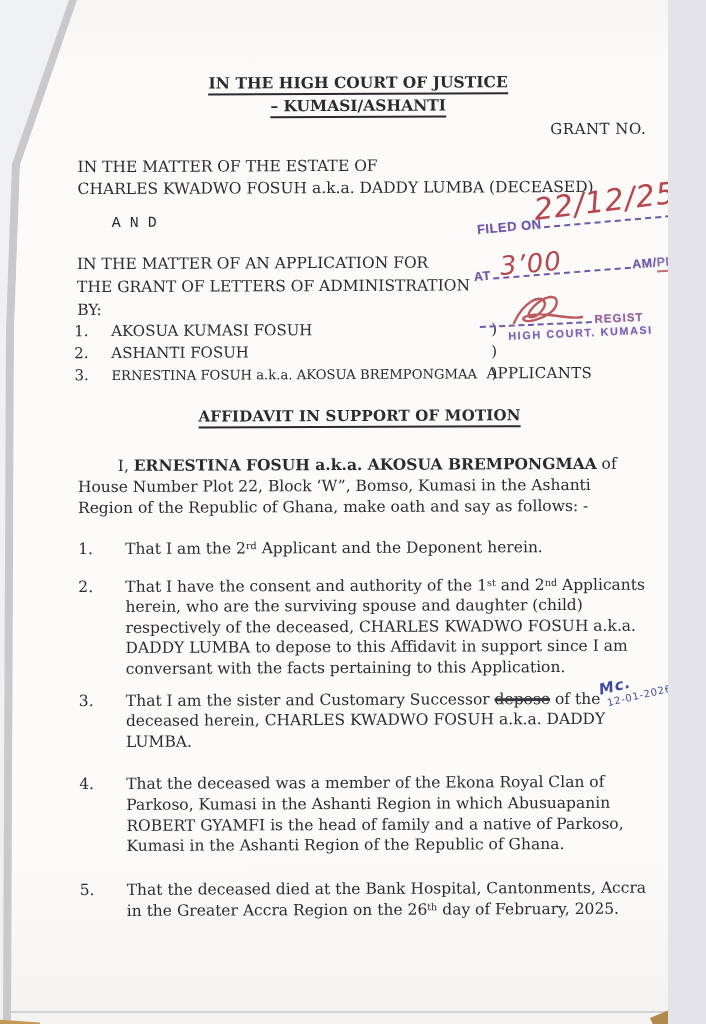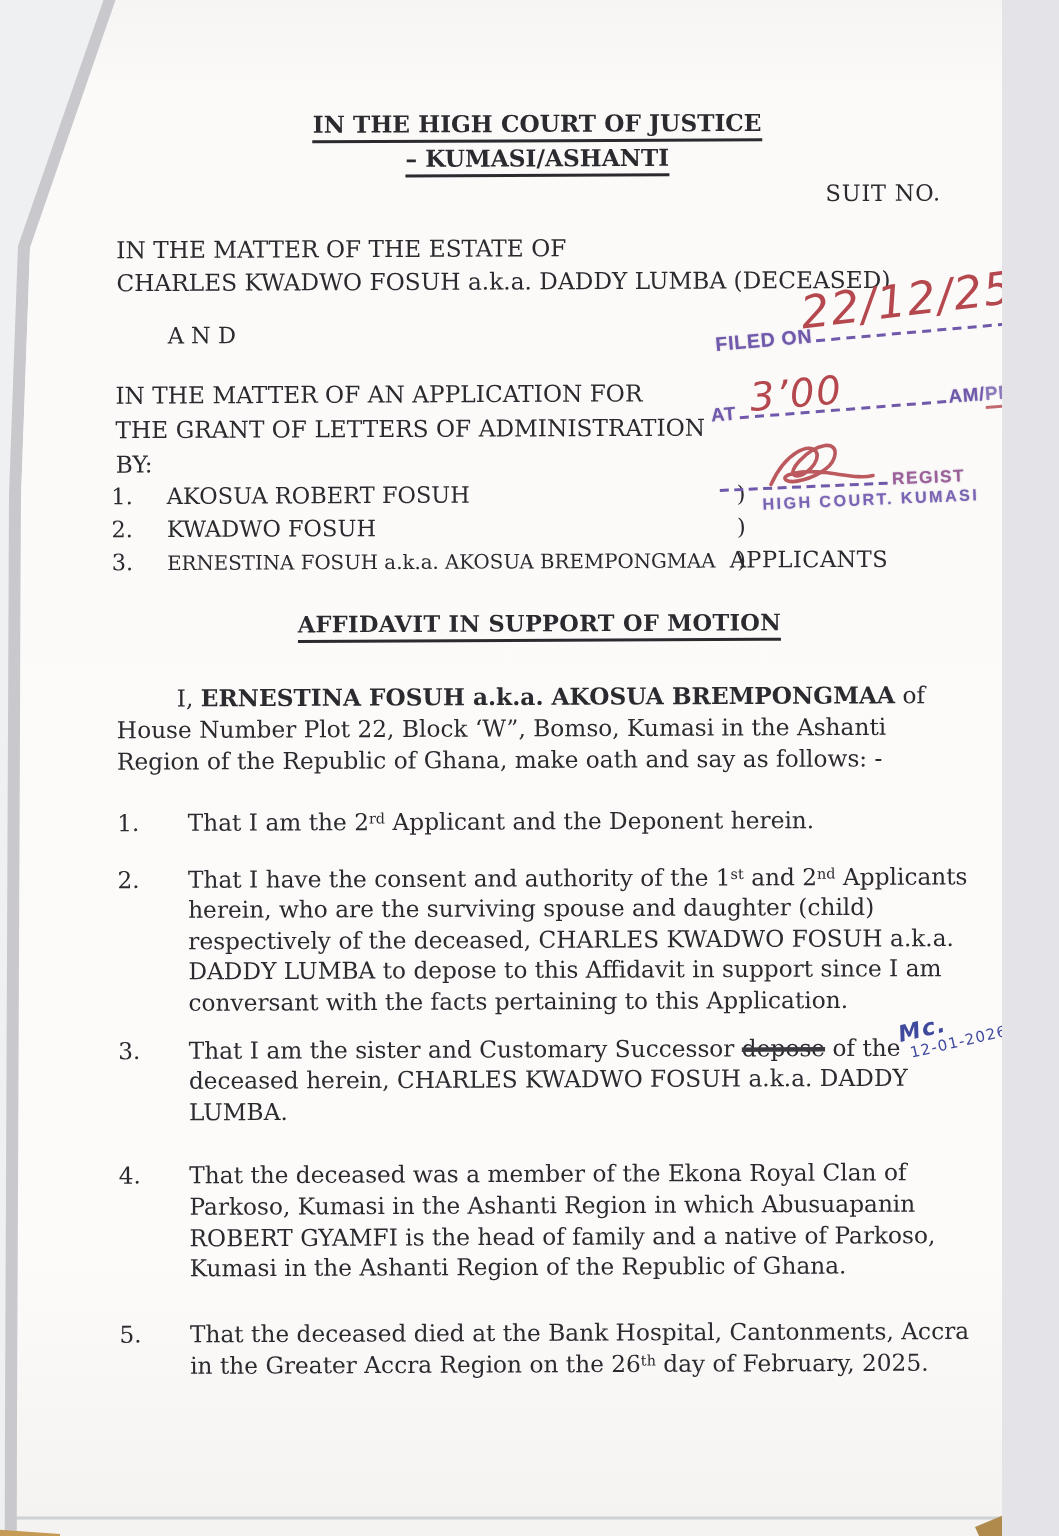--- a/index.html
+++ b/index.html
@@ -17,21 +17,21 @@
     position:absolute;inset:0;
     background:linear-gradient(180deg,#f6f5f3 0%,#fbfaf8 6%,#fcfbf9 82%,#f4f3f2 99%);
     clip-path:polygon(77px 0,706px 0,706px 1024px,11px 1024px,14px 331px,20px 165px);
   }
   .content{position:absolute;inset:0;color:#2a2a2f;transform:rotate(-0.25deg);}
   .abs{position:absolute;}
   .u{border-bottom:2px solid #2a2a2f;padding-bottom:1px;}
   .hdr{left:110px;top:71px;width:500px;text-align:center;font-weight:700;font-size:15.5px;line-height:1.5;}
   .suit{left:552px;top:121px;font-size:15px;letter-spacing:.5px;}
   .estate{left:79px;top:155px;font-size:15.5px;line-height:1.45;white-space:nowrap;}
-  .and{left:113px;top:214px;font-size:15px;}
+  .and{left:113px;top:214px;font-size:15px;font-family:Liberation Mono, monospace;}
   .application{left:78px;top:252px;font-size:15.5px;line-height:1.48;white-space:nowrap;}
   .applicants{left:75px;top:321px;font-size:15px;}
   .app-row{position:relative;height:22px;white-space:nowrap;}
   .app-num{display:inline-block;width:37px;}
   .app-name.small{font-size:13.2px;}
   .app-bracket{position:absolute;left:417px;top:0;}
   .app-label{position:absolute;left:412px;top:0;letter-spacing:.3px;}
   .aff-title{left:110px;top:407px;width:500px;text-align:center;font-weight:700;font-size:15px;letter-spacing:.2px;}
   .intro{left:78px;top:455px;width:545px;font-size:15.5px;line-height:1.34;text-indent:40px;}
   .items{left:78px;top:538px;width:584px;font-size:15.5px;line-height:1.33;}
@@ -80,42 +80,42 @@
   <div class="edge-shadow"></div>
   <div class="page"></div>
 
   <div class="content">
 
     <div class="abs hdr">
       <div><span class="u">IN THE HIGH COURT OF JUSTICE</span></div>
       <div><span class="u">– KUMASI/ASHANTI</span></div>
     </div>
 
-    <div class="abs suit">SUIT NO.</div>
+    <div class="abs suit">GRANT NO.</div>
 
     <div class="abs estate">
       <div>IN THE MATTER OF THE ESTATE OF</div>
       <div>CHARLES KWADWO FOSUH a.k.a. DADDY LUMBA (DECEASED)</div>
     </div>
 
     <div class="abs and">A N D</div>
 
     <div class="abs application">
       <div>IN THE MATTER OF AN APPLICATION FOR</div>
       <div>THE GRANT OF LETTERS OF ADMINISTRATION</div>
       <div>BY:</div>
     </div>
 
     <div class="abs applicants">
       <div class="app-row">
-        <span class="app-num">1.</span><span class="app-name">AKOSUA ROBERT FOSUH</span>
+        <span class="app-num">1.</span><span class="app-name">AKOSUA KUMASI FOSUH</span>
         <span class="app-bracket">)</span>
       </div>
       <div class="app-row">
-        <span class="app-num">2.</span><span class="app-name">KWADWO FOSUH</span>
+        <span class="app-num">2.</span><span class="app-name">ASHANTI FOSUH</span>
         <span class="app-bracket">)</span>
       </div>
       <div class="app-row">
         <span class="app-num">3.</span><span class="app-name small">ERNESTINA FOSUH a.k.a. AKOSUA BREMPONGMAA</span>
         <span class="app-bracket">)</span>
         <span class="app-label">APPLICANTS</span>
       </div>
     </div>
 
     <div class="abs aff-title">

